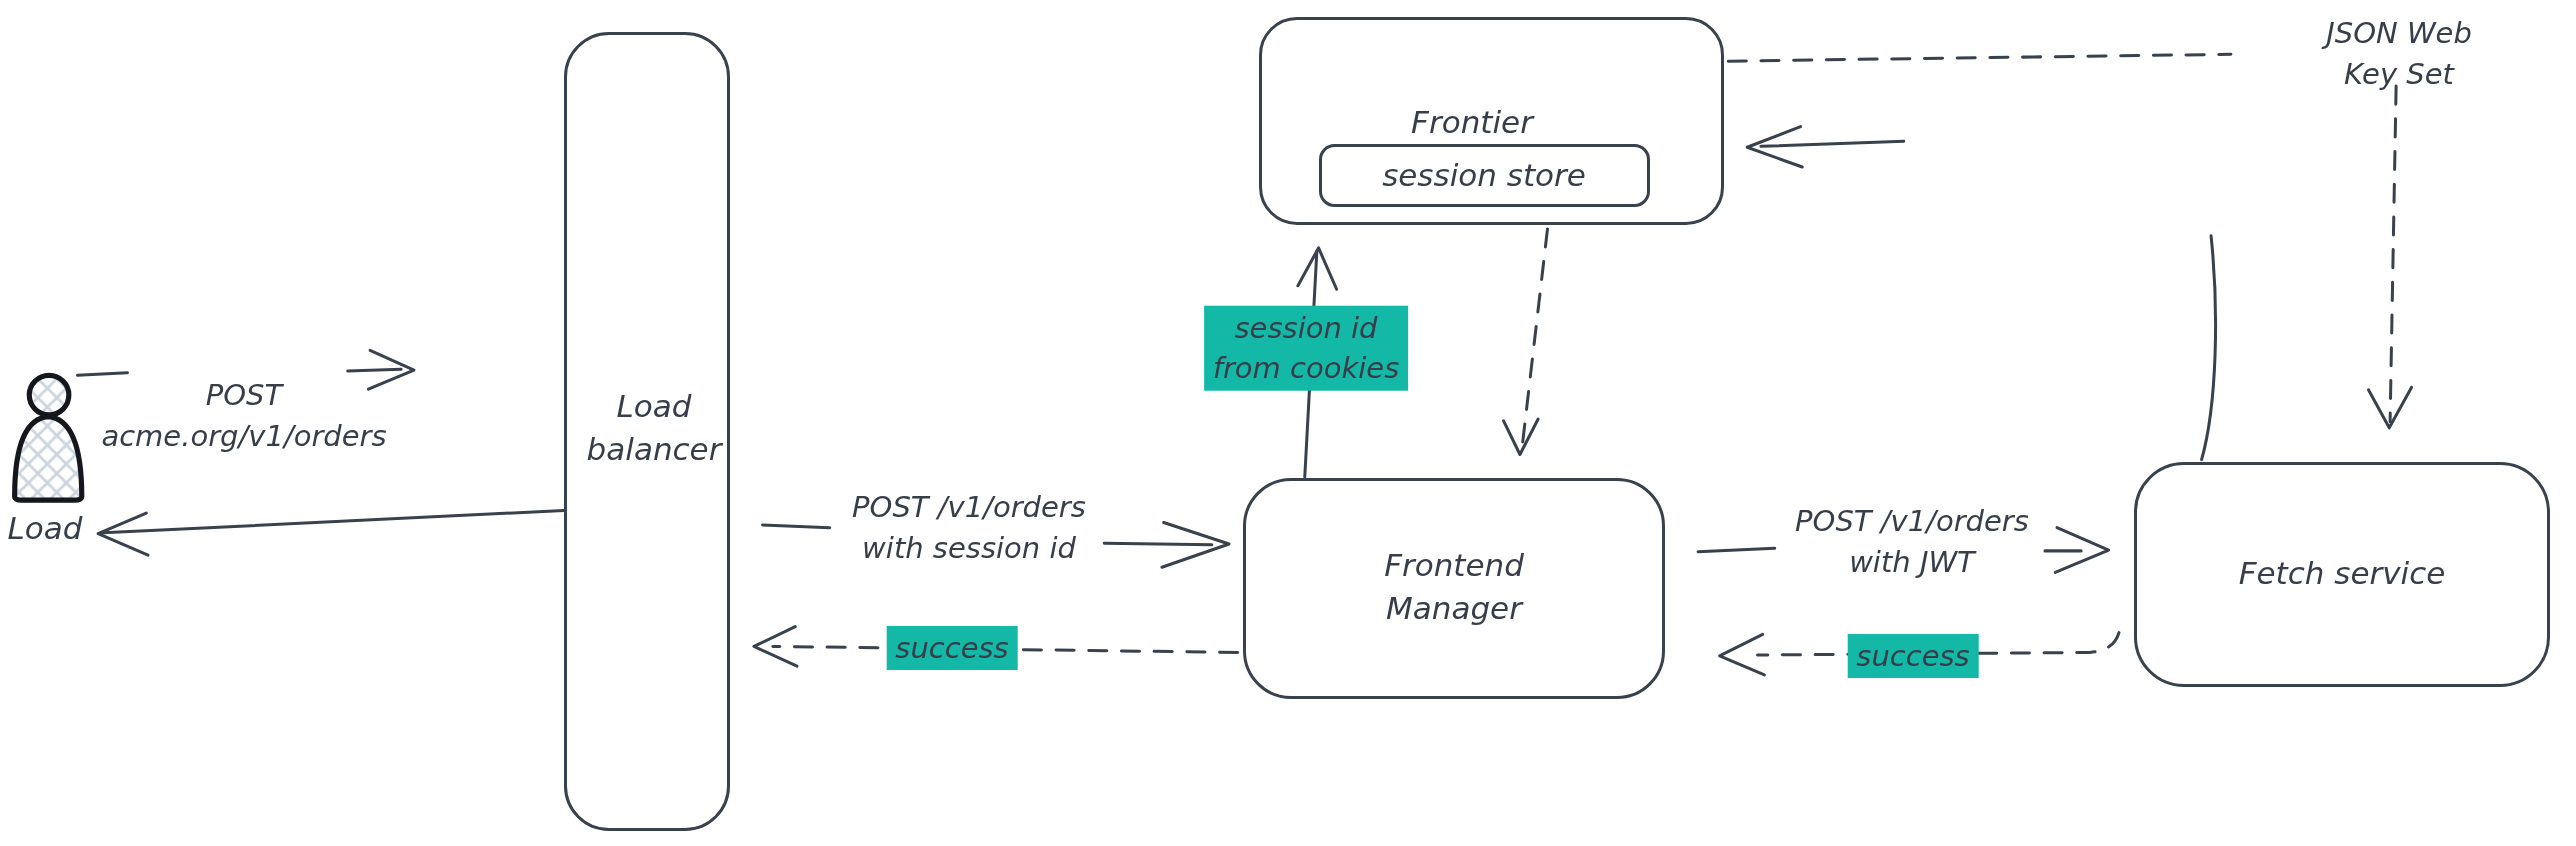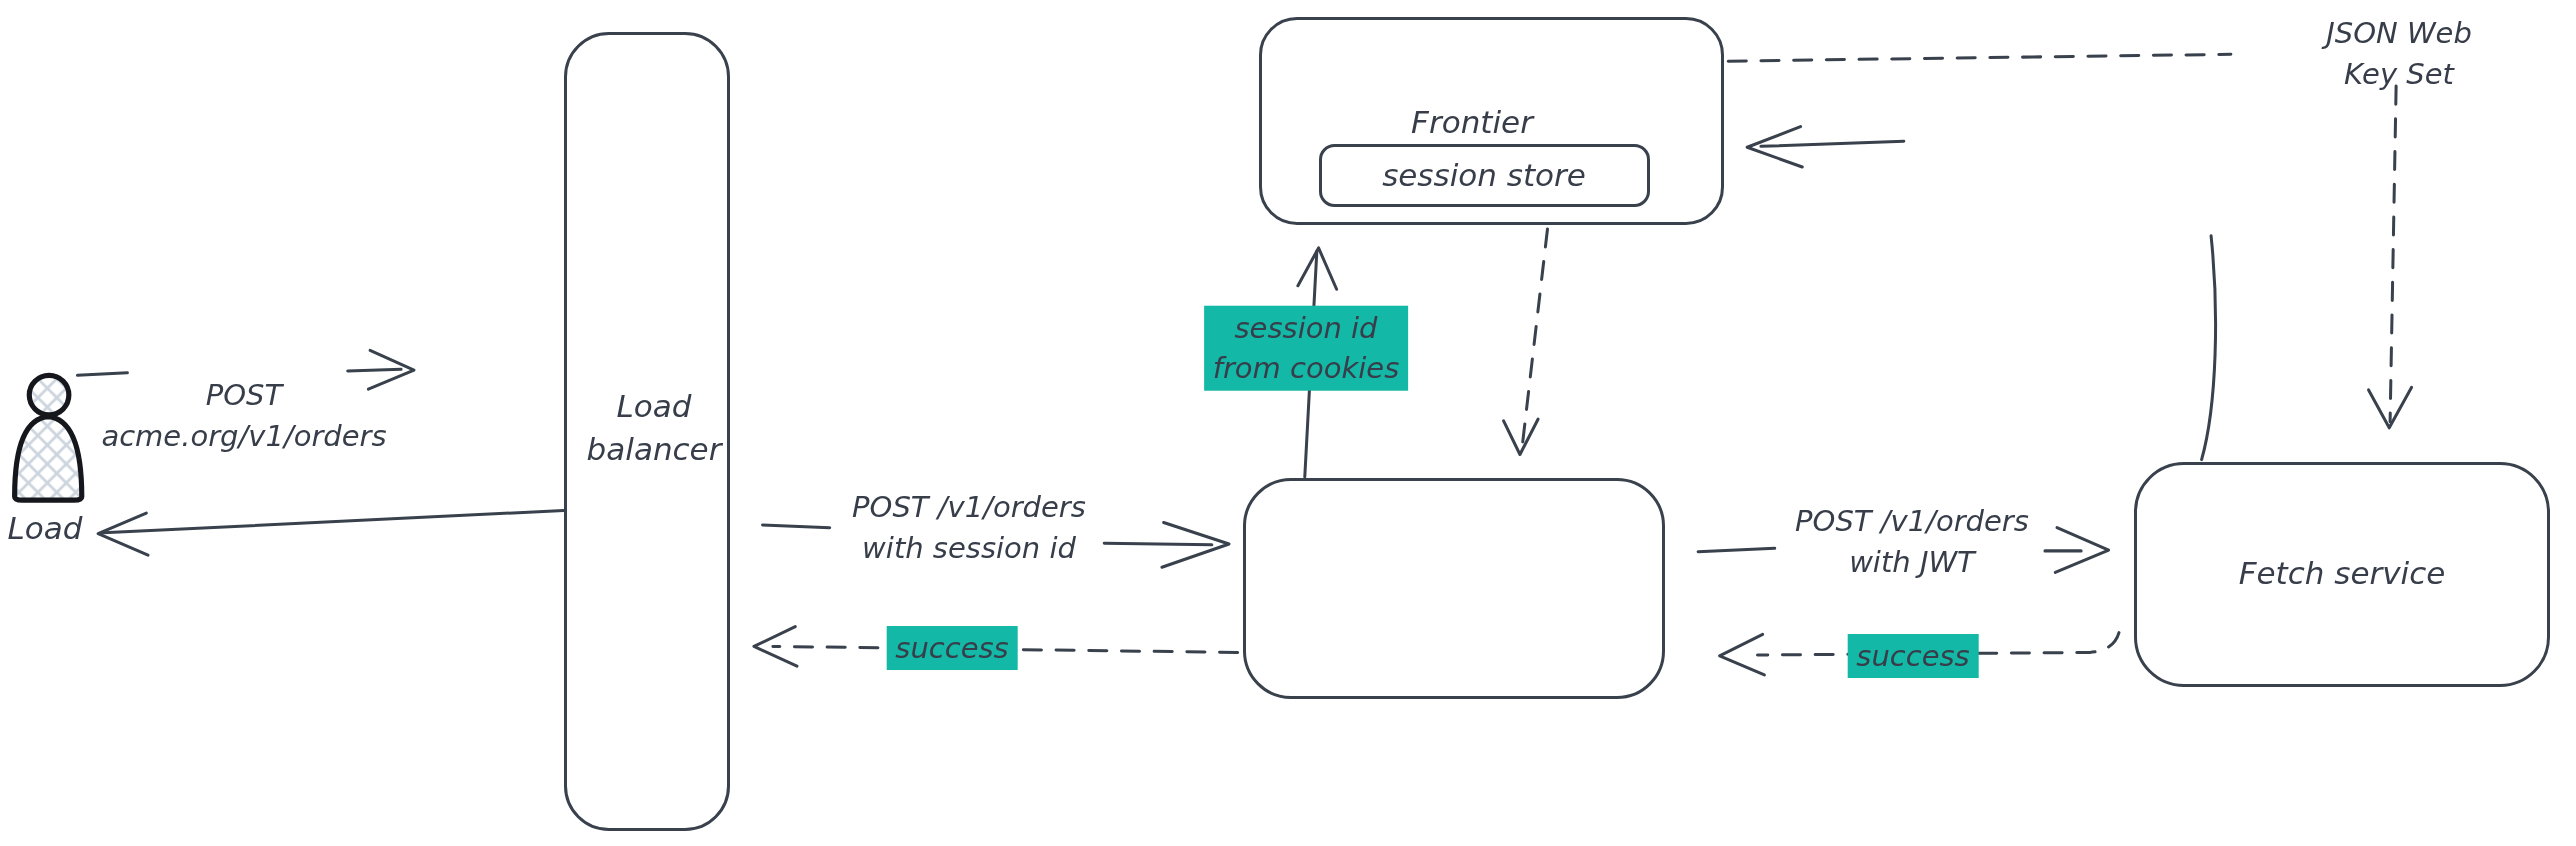--- a/index.html
+++ b/index.html
@@ -126,20 +126,22 @@
 
   <div class="lbl node-lbl" style="left:45px;top:529px;">Load</div>
 
   <div class="lbl node-lbl" style="left:646px;top:428px;margin-left:8px;">Load
 balancer</div>
 
   <div class="lbl node-lbl" style="left:1472px;top:123px;">Frontier</div>
 
   <div class="lbl node-lbl" style="left:1484px;top:176px;">session store</div>
 
+  <div class="lbl node-lbl" style="left:1454px;top:587px;">Frontend
+Manager</div>
 
   <div class="lbl node-lbl" style="left:2342px;top:574px;">Fetch service</div>
 
   <div class="lbl" style="left:244px;top:376px;margin-top:40px;">POST
 acme.org/v1/orders</div>
 
   <div class="lbl" style="left:969px;top:528px;">POST /v1/orders
 with session id</div>
 
   <div class="lbl bg" style="left:952px;top:648px;">success</div>

